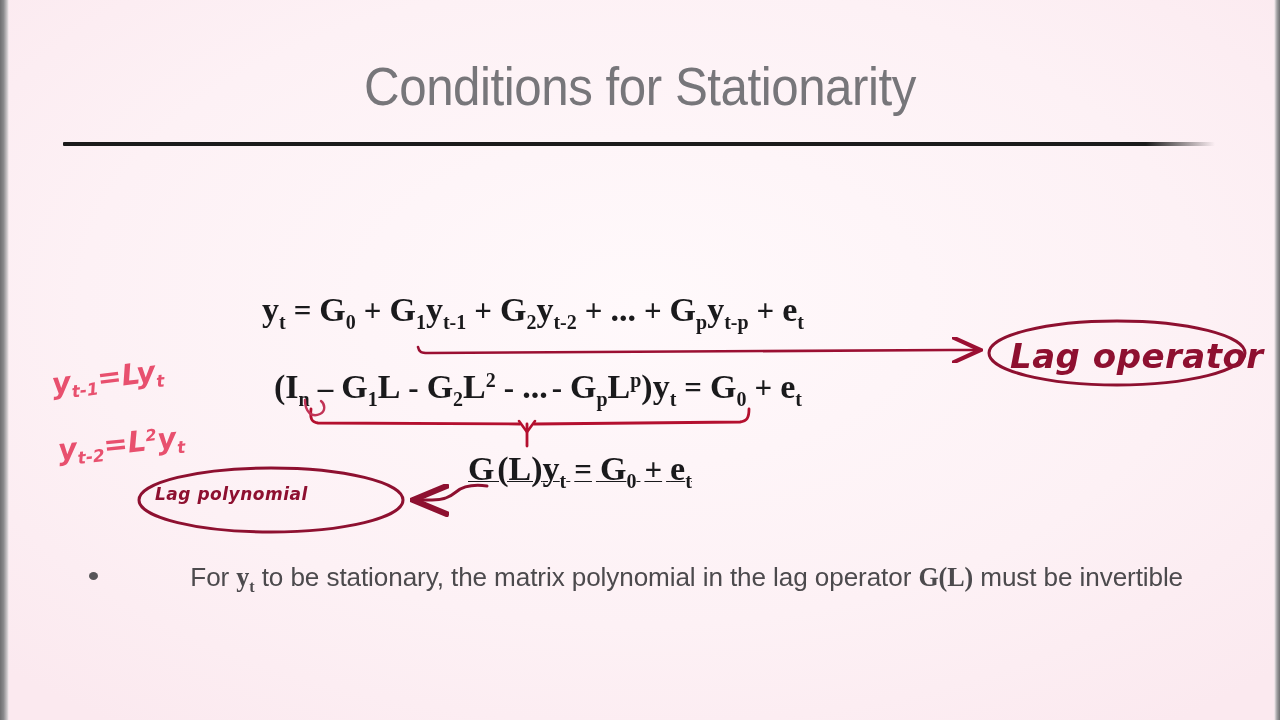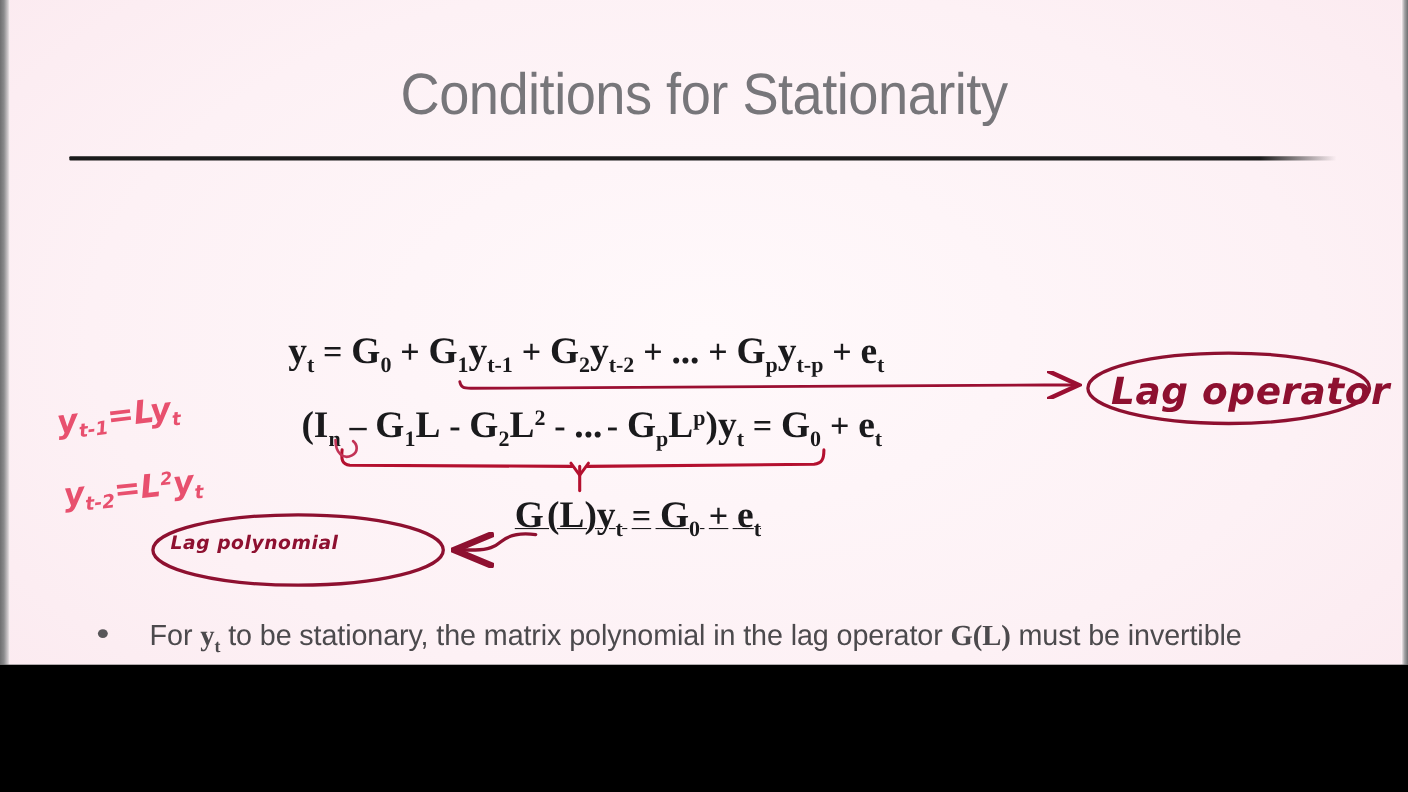--- a/index.html
+++ b/index.html
@@ -10,21 +10,21 @@
   body {
     width: 1280px;
     height: 720px;
     overflow: hidden;
     font-family: "Liberation Sans", sans-serif;
   }
 
   #slide {
     position: relative;
     width: 1280px;
-    height: 604px;
+    height: 720px;
     background: #ffffff;
     overflow: hidden;
   }
 
   
   .edge-left {
     position: absolute;
     left: 0; top: 0;
     width: 9px; height: 720px;
     background: linear-gradient(to right, #6e6e70 0%, #8b8b8d 40%, #cfc9cc 80%, #fdf1f5 100%);
@@ -79,21 +79,21 @@
   }
   .bullet-text {
     margin-left: 47px;
     font-size: 26.5px;
     line-height: 38px;
     letter-spacing: -0.1px;
     transform: scaleX(0.985);
     transform-origin: left top;
   }
   #bullet1 { left: 89px; top: 174px; width: 1090px; }
-  #bullet2 { left: 89px; top: 558px; width: 1110px; }
+  #bullet2 { left: 89px; top: 558px; width: 1110px; text-align: right; }
 
   .sym { font-family: "Liberation Serif", serif; font-weight: bold; }
   .sym sub { font-size: 0.62em; font-weight: bold; }
 
   
   .eq {
     position: absolute;
     font-family: "Liberation Serif", serif;
     font-weight: bold;
     color: #1a1a1c;
@@ -106,21 +106,21 @@
     vertical-align: -0.42em;
     letter-spacing: 0px;
   }
   .eq sup {
     font-size: 20px;
     font-weight: bold;
     vertical-align: 0.55em;
   }
   .eq .op { font-size: 31px; padding: 0 4px; }
 
-  #eq1 { left: 262px; top: 301px; }
+  #eq1 { left: 262px; top: 291px; }
   #eq2 { left: 274px; top: 368px; }
   #eq3 { left: 468px; top: 450px; text-decoration: underline; }
 
   
   #ink {
     position: absolute;
     left: 0; top: 0;
     width: 1280px; height: 720px;
     pointer-events: none;
   }

